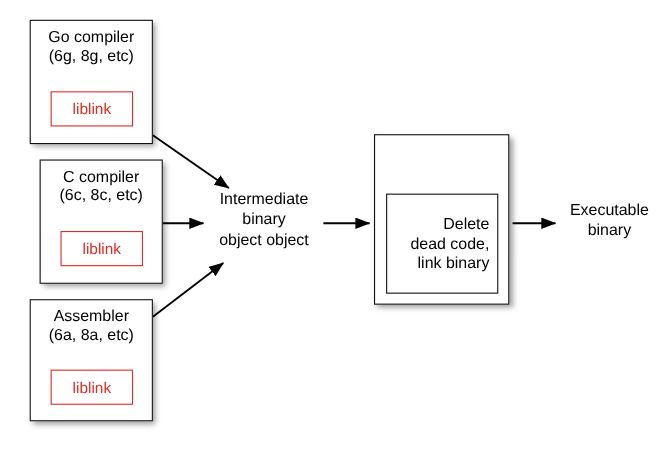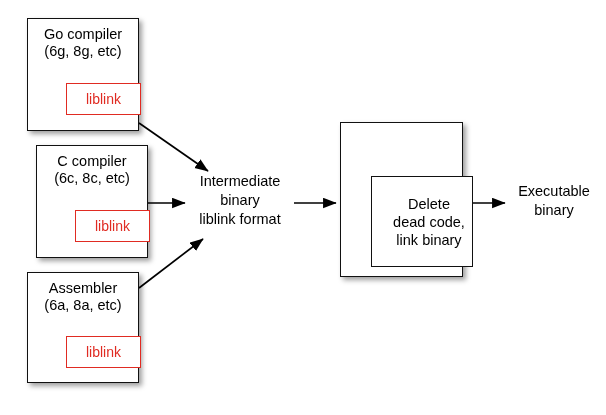--- a/index.html
+++ b/index.html
@@ -36,25 +36,24 @@
   .node-title {
     font-size: 14.5px;
     color: #000000;
     line-height: 17px;
     white-space: pre-line;
     margin-top: 7px;
   }
   .sub-box {
     position: absolute;
     box-sizing: border-box;
-    text-align: center;
+    text-align: right;
     display: flex;
     align-items: center;
     justify-content: center;
-    margin-left: 20px;
   }
   .sub-box.red {
     border: 1.6px solid #e02b22;
     color: #e02b22;
     font-size: 14px;
     background: #ffffff;
   }
   .sub-box.black {
     border: 1.5px solid #111111;
     color: #000000;
@@ -115,18 +114,18 @@
   </div>
 
   <div class="node" style="left:340px; top:122px; width:123px; height:155px;">
     <div class="sub-box black" style="left:10px; top:53px; width:102px; height:91px;">Delete
 dead code,
 link binary</div>
   </div>
 
   <div class="free-label" style="left:180px; top:172px; width:120px;">Intermediate
 binary
-liblink format</div>
+object object</div>
 
   <div class="free-label" style="left:507px; top:182px; width:94px;">Executable
 binary</div>
 
 </div>
 
 </body></html>

